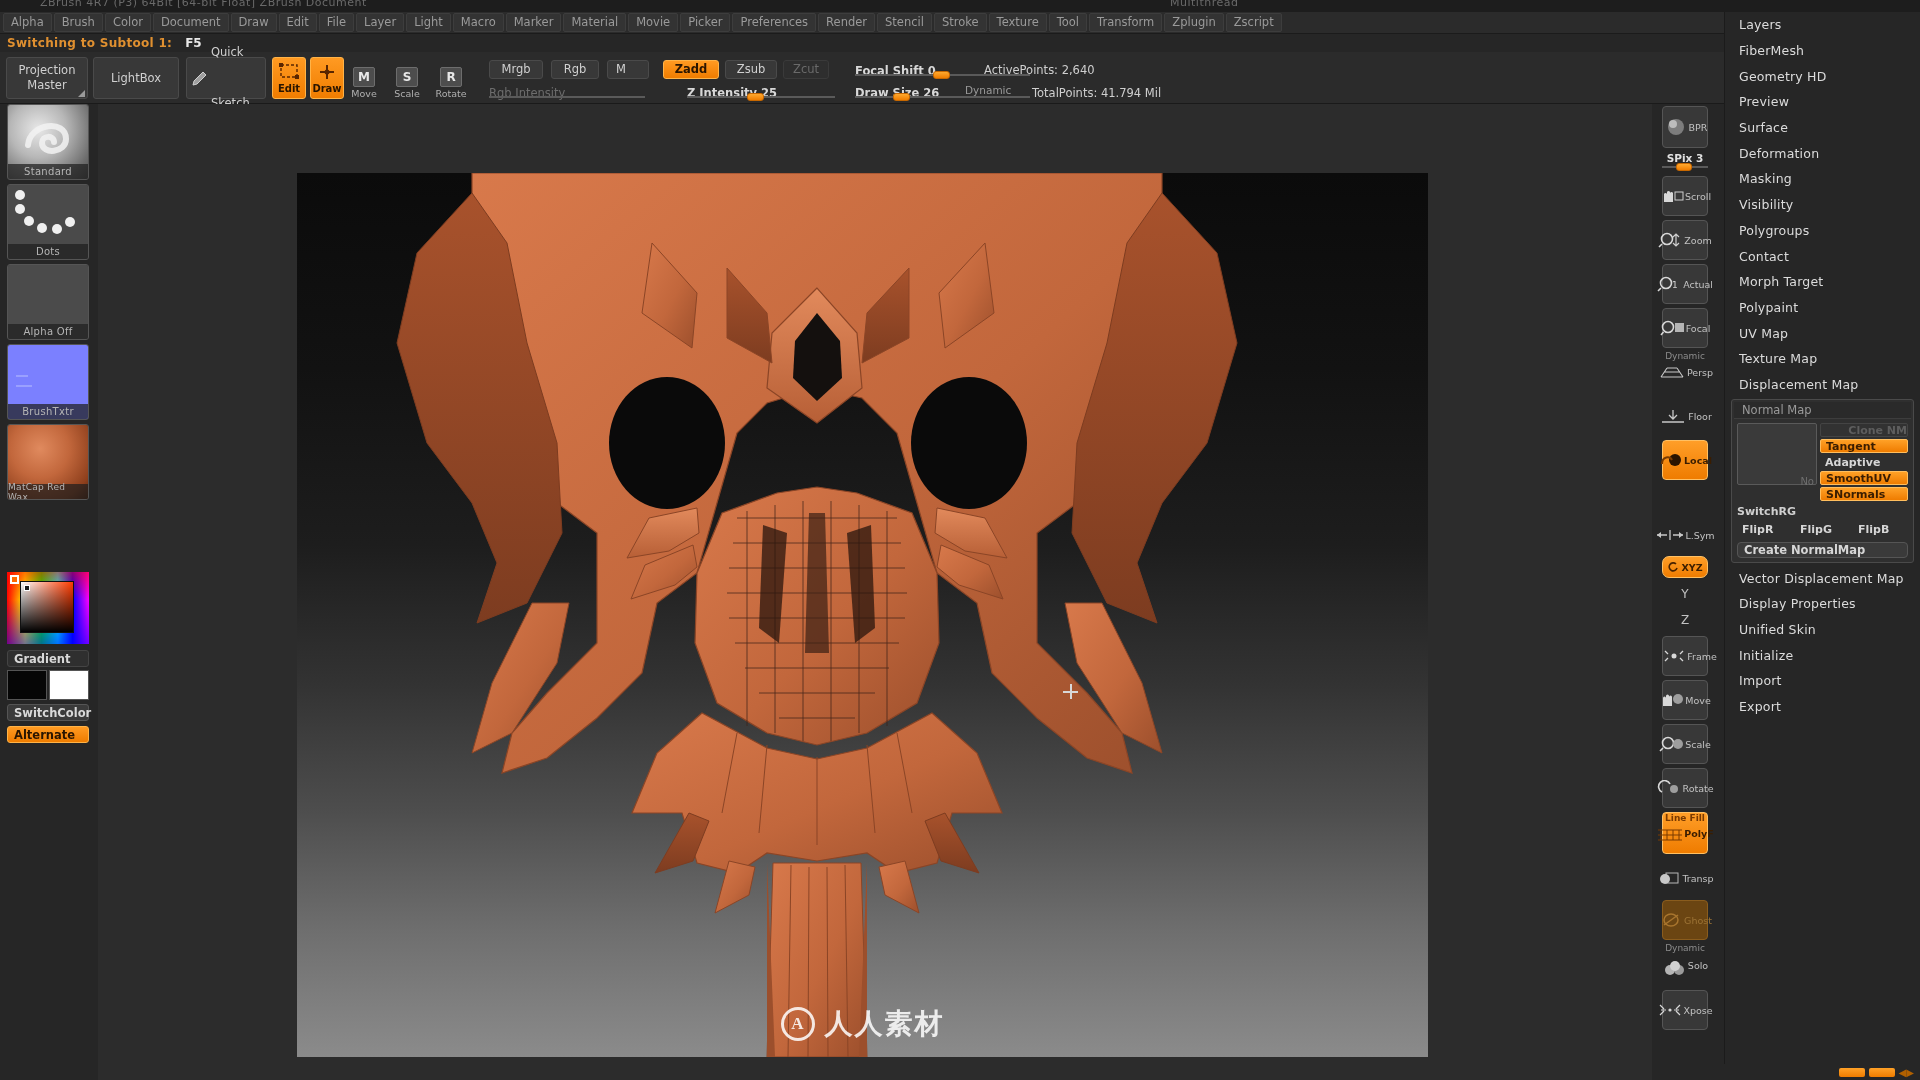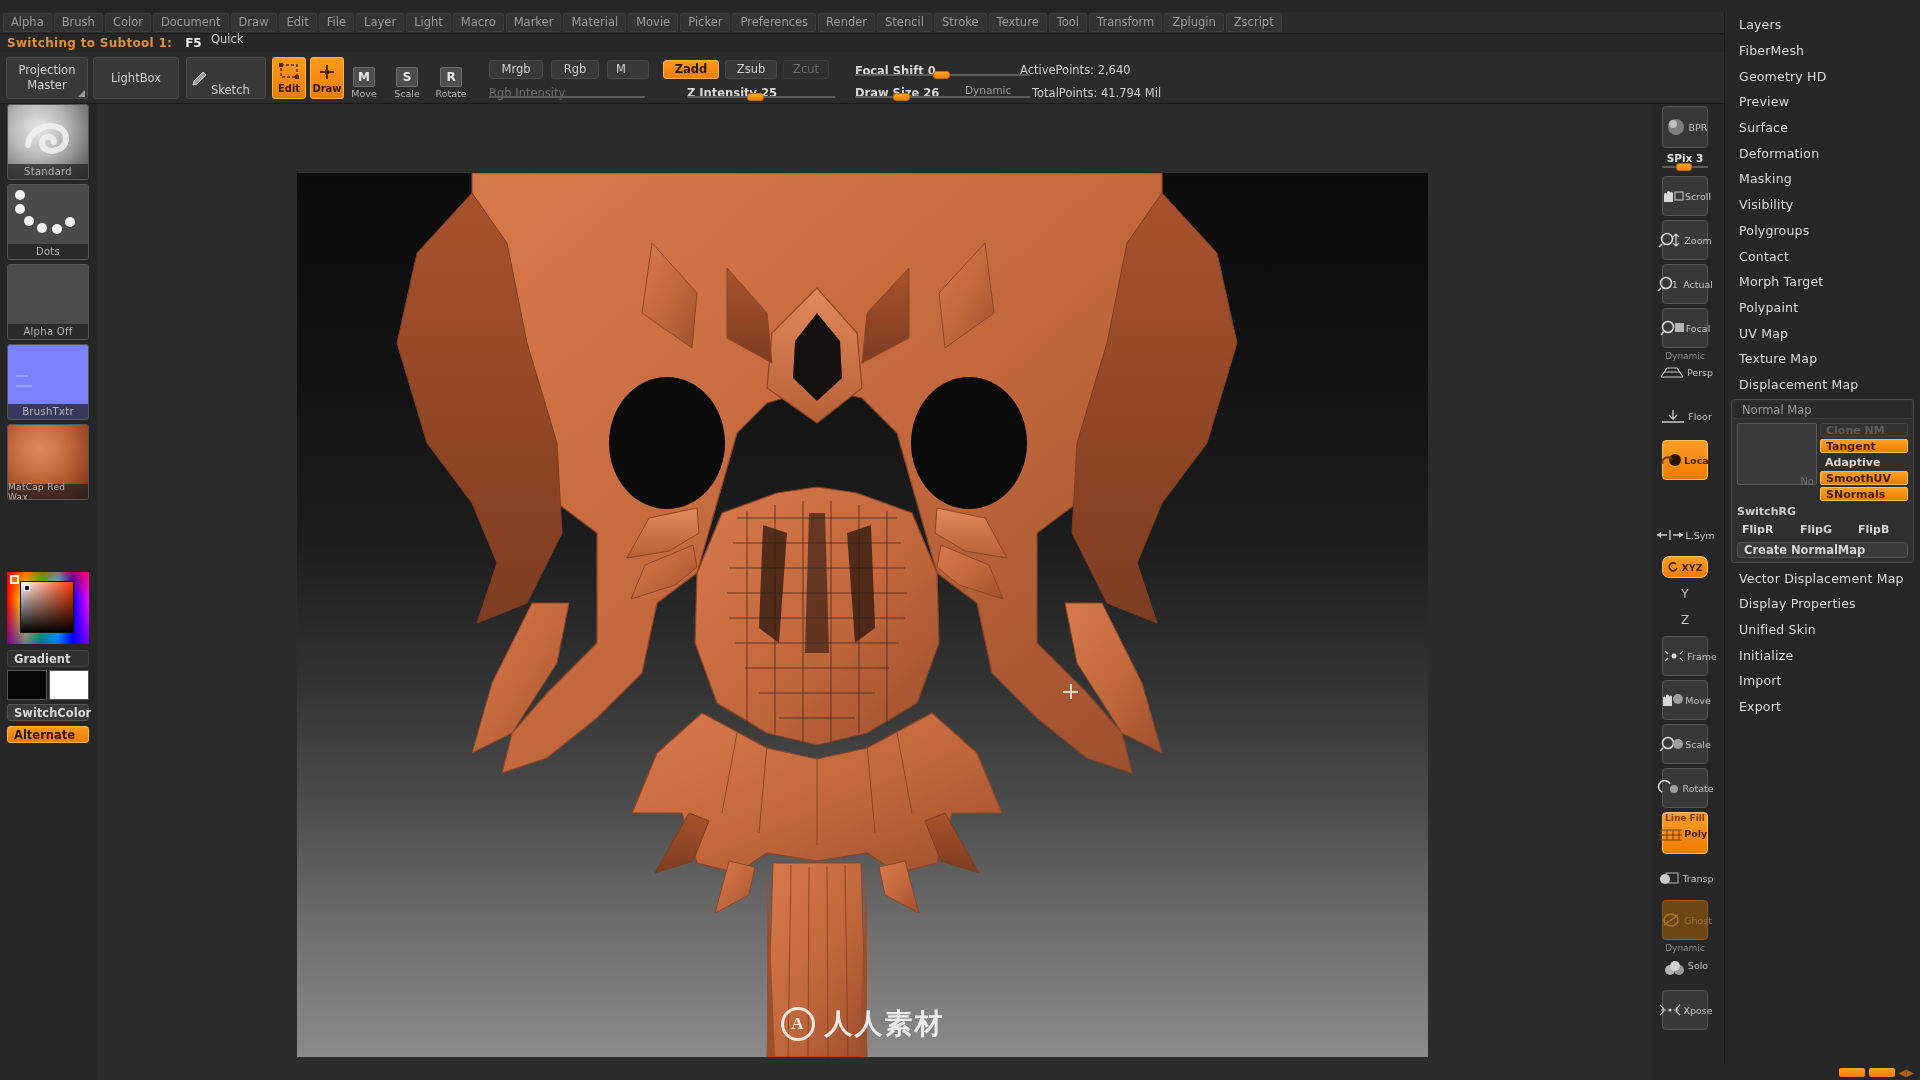--- a/index.html
+++ b/index.html
@@ -225,21 +225,21 @@
   .nm-preview .nmtxt {
     position: absolute; right: 2px; top: 24px; font-size: 10px; color: #6e6e6e; margin-top: 28px;
   }
   .nm-col { display: flex; flex-direction: column; gap: 2px; flex: 1; }
   .nmbtn {
     height: 14px; border-radius: 2px; font-size: 11px; font-weight: bold;
     display: flex; align-items: center; padding-left: 5px; cursor: default;
     background: #3a3a3a; border: 1px solid #555; color: #d6d6d6;
   }
   .nmbtn.on { background: linear-gradient(#ffa127,#ef7c00); border-color: #ffbe5e; color: #3a1d00; }
-  .nmbtn.disabled { color: #5e5e5e; background: #323232; border-color: #444; }
+  .nmbtn.disabled { color: #5e5e5e; background: #323232; border-color: #444; justify-content: flex-end; }
   .nm-row {
     display: flex; align-items: center; padding: 2px 3px; gap: 3px;
   }
   .nm-row .lab { font-size: 11px; color: #d0d0d0; font-weight: bold; width: 78px; }
   .flip-row { display: flex; gap: 3px; padding: 2px 3px; }
   .flipbtn {
     flex: 1; height: 15px; font-size: 11px; font-weight: bold; color: #d6d6d6;
     display: flex; align-items: center; padding-left: 5px; cursor: default;
   }
   .create-btn {
@@ -254,20 +254,24 @@
     gap: 4px; padding-right: 6px;
   }
   .bs-chip { width: 26px; height: 9px; background: linear-gradient(#ffa127,#ef7c00); border-radius: 2px; }
   .bs-ar { color: #b06000; font-size: 10px; }
 </style>
 </head>
 <body>
 
 <div id="app">
 
+  <div class="titlestrip">
+    <span class="t" style="left:40px;">ZBrush 4R7 (P3) 64Bit  [64-bit Float]   ZBrush Document</span>
+    <span class="t" style="left:1170px;">Multithread</span>
+  </div>
 
   <div class="menubar" id="menubar">
       <div class="menuitem">Alpha</div>
       <div class="menuitem">Brush</div>
       <div class="menuitem">Color</div>
       <div class="menuitem">Document</div>
       <div class="menuitem">Draw</div>
       <div class="menuitem">Edit</div>
       <div class="menuitem">File</div>
       <div class="menuitem">Layer</div>
@@ -298,21 +302,21 @@
     <div class="tbtn" style="left:6px; top:5px; width:82px; height:42px; flex-direction:column; line-height:15px;">
       <span>Projection</span>
       <span>Master</span>
       <span class="corner-tri"></span>
     </div>
 
     <div class="tbtn" style="left:93px; top:5px; width:86px; height:42px;">
       <span>LightBox</span>
     </div>
 
-    <div class="tbtn" style="left:186px; top:5px; width:80px; height:42px; justify-content:flex-end; padding-left:24px; flex-direction:column; align-items:flex-start; line-height:15px;gap:36px;">
+    <div class="tbtn" style="left:186px; top:5px; width:80px; height:42px; justify-content:center; padding-left:24px; flex-direction:column; align-items:flex-start; line-height:15px;gap:36px;">
       <span>Quick</span>
       <span>Sketch</span>
       <svg style="position:absolute;left:4px;top:12px;" width="18" height="18" viewBox="0 0 18 18">
         <path d="M2 15 L6 14 L15 5 L12 2 L3 11 Z" fill="#9e9e9e" stroke="#cfcfcf" stroke-width="1"></path>
       </svg>
     </div>
 
     <div class="tbtn on" style="left:272px; top:5px; width:34px; height:42px; flex-direction:column;">
       <svg width="22" height="20" viewBox="0 0 22 20">
         <rect x="3" y="3" width="16" height="12" fill="none" stroke="#5a2600" stroke-width="1.4" stroke-dasharray="3 2"></rect>
@@ -380,21 +384,21 @@
       <span class="sl-knob" style="left:78px;"></span>
     </div>
 
     <div class="slider" style="left:855px; top:30px; width:175px; height:16px;">
       <span class="sl-label">Draw Size 26</span>
       <span class="sl-track"></span>
       <span class="sl-knob" style="left:38px;"></span>
     </div>
     <span class="pointinfo" style="left:965px; top:32px; font-size:10.5px; color:#9a9a9a;">Dynamic</span>
 
-    <span class="pointinfo" style="left:1020px; top:11px;">ActivePoints: 2,640</span>
+    <span class="pointinfo" style="left:984px; top:11px;">ActivePoints: 2,640</span>
     <span class="pointinfo" style="left:1032px; top:34px;">TotalPoints: 41.794 Mil</span>
   </div>
 
   <div class="leftpanel">
 
     <div class="thumbbox" style="top:0px; height:76px;">
       <div class="thumbart" style="background:radial-gradient(circle at 38% 33%, #e8e8e8, #b7b7b7 40%, #6f6f6f 78%, #4a4a4a 100%);">
         <svg width="82" height="70" viewBox="0 0 82 70">
           <path d="M20 40 C22 18, 58 14, 58 34 C58 48, 34 50, 34 38 C34 30, 46 30, 46 37" fill="none" stroke="#f2f2f2" stroke-width="6" stroke-linecap="round" opacity=".85"></path>
         </svg>

